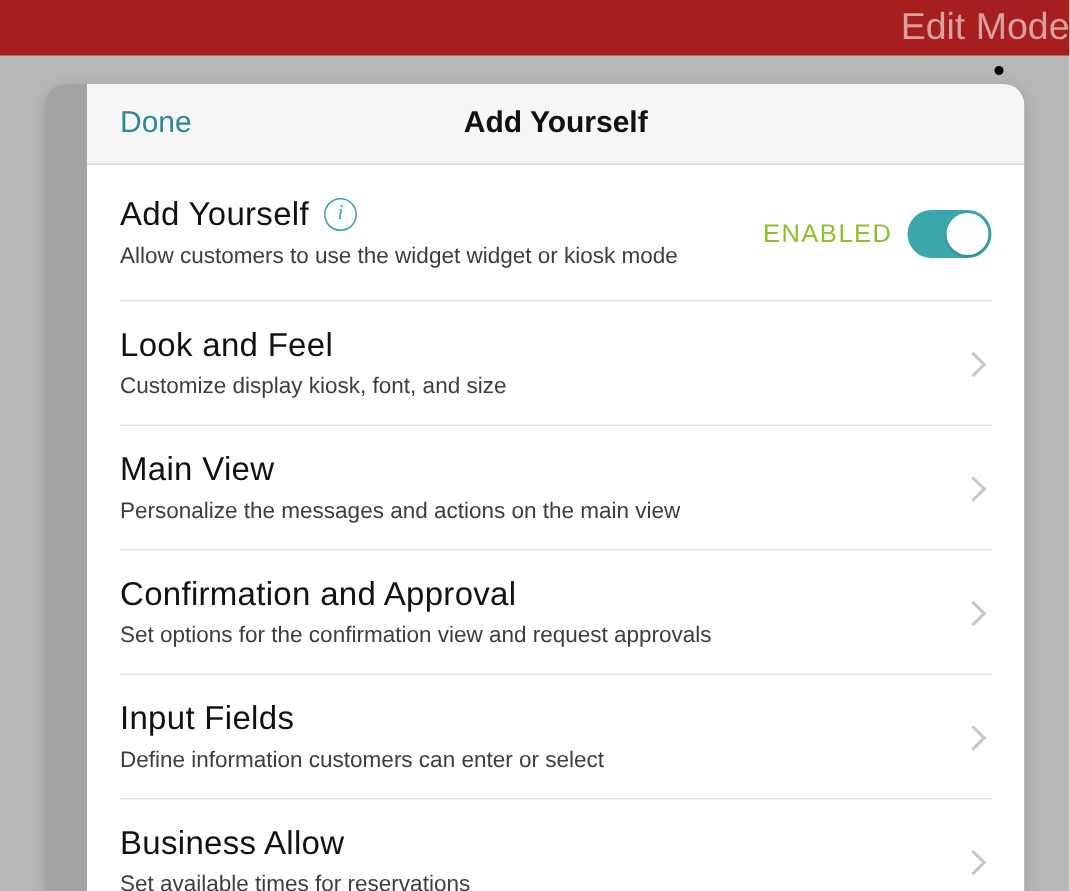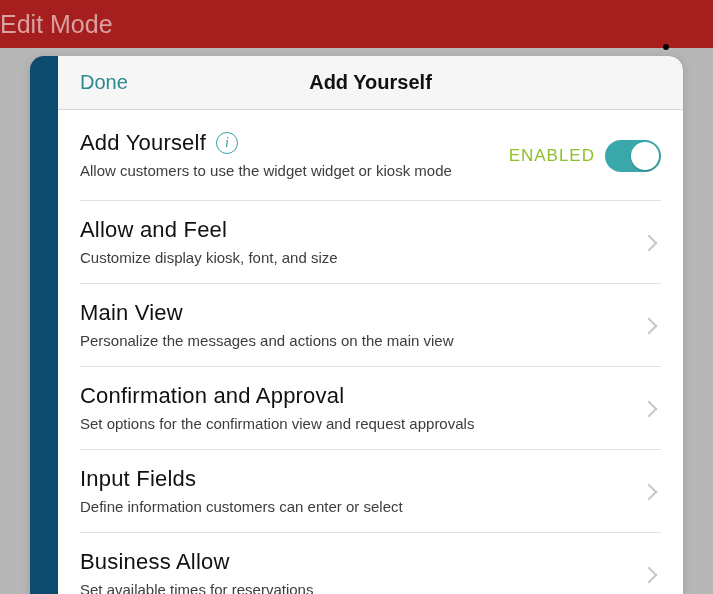--- a/index.html
+++ b/index.html
@@ -7,44 +7,44 @@
       width: 713px;
       height: 594px;
       background: #b7b7b7;
       font-family: -apple-system, BlinkMacSystemFont, "Segoe UI", Helvetica, Arial, sans-serif;
       overflow: hidden;
       position: relative;
     }
     .edit-banner {
       position: absolute;
       top: 0; left: 0; right: 0;
-      height: 48px;
+      height: 37px;
       background: #a61e1e;
       display: flex;
       align-items: center;
-      justify-content: flex-start;
+      justify-content: flex-end;
       color: #d9a0a0;
       font-size: 25px;
       font-weight: 300;
     }
     .dot {
       position: absolute;
       right: 44px;
       top: 44px;
       width: 6px; height: 6px;
       background: #000;
       border-radius: 50%;
     }
     .sheet {
       position: absolute;
       top: 56px;
       left: 30px;
       right: 30px;
       bottom: 0;
-      background: #0c4a6e;
+      background: #a3a3a3;
       border-radius: 14px 14px 0 0;
       overflow: hidden;
       box-shadow: 0 2px 10px rgba(0,0,0,0.15);
       padding-left: 28px;
     }
     .sheet-header {
       height: 54px;
       background: #f6f6f7;
       border-bottom: 1px solid #d7d7d9;
       position: relative;
@@ -192,21 +192,21 @@
       <div class="right-area">
         <span class="enabled-label">ENABLED</span>
         <div class="switch">
           <div class="switch-knob"></div>
         </div>
       </div>
       <div class="rule"></div>
     </div>
 
     <div class="row nav" style="border-bottom:none;">
-      <div class="row-title">Allow and Feel</div>
+      <div class="row-title">Look and Feel</div>
       <div class="row-sub">Customize display kiosk, font, and size</div>
       <div class="chevron"></div>
       <div class="rule"></div>
     </div>
 
     <div class="row nav" style="border-bottom:none;">
       <div class="row-title">Main View</div>
       <div class="row-sub">Personalize the messages and actions on the main view</div>
       <div class="chevron"></div>
       <div class="rule"></div>

